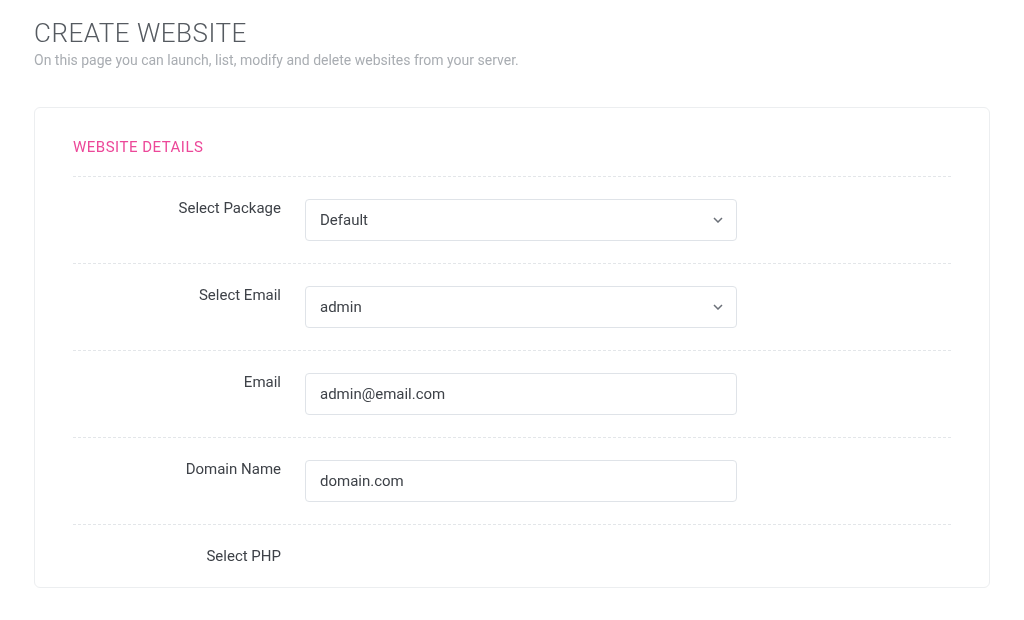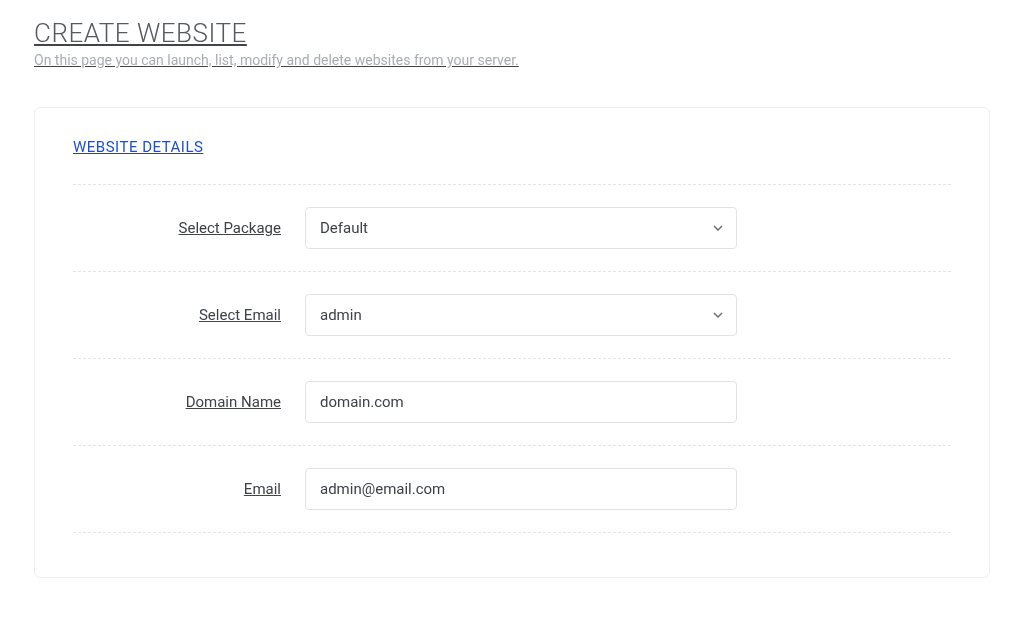--- a/index.html
+++ b/index.html
@@ -10,21 +10,20 @@
     body {
       font-family: -apple-system, BlinkMacSystemFont, "Segoe UI", Roboto, "Helvetica Neue", Arial, sans-serif;
       background: #ffffff;
       color: #444;
       width: 1024px;
       height: 620px;
       overflow: hidden;
     }
     .page {
       padding: 18px 34px 0 34px;
-      text-decoration: underline;
     }
     .page-title {
       font-size: 26px;
       font-weight: 300;
       letter-spacing: 0.5px;
       color: #555a60;
       margin-bottom: 4px;
     }
     .page-subtitle {
       font-size: 14px;
@@ -35,26 +34,25 @@
     .card {
       border: 1px solid #eceef0;
       border-radius: 6px;
       padding: 30px 38px 0 38px;
       background: #fff;
     }
     .panel-heading {
       font-size: 15px;
       font-weight: 400;
       letter-spacing: 0.5px;
-      color: #1d4ed8;
-      margin-bottom: 28px;
+      color: #ec4899;
+      margin-bottom: 20px;
     }
     .form-row {
       display: flex;
-      align-items: center;
       padding: 22px 0;
       border-top: 1px dashed #e3e6e9;
     }
     .form-row:first-of-type {
       border-top: 1px dashed #e3e6e9;
     }
     .form-label {
       width: 232px;
       text-align: right;
       font-size: 15px;
@@ -140,30 +138,31 @@
         </select>
         <span class="caret">
           <svg viewBox="0 0 10 6">
               <polyline points="1,1 5,5 9,1"></polyline>
             </svg>
         </span>
       </div>
     </div>
 
     <div class="form-row">
+      <label class="form-label">Email</label>
+      <div class="form-control-wrap">
+        <input type="text" class="form-control" value="admin@email.com" style="">
+      </div>
+    </div>
+
+    <div class="form-row">
       <label class="form-label">Domain Name</label>
       <div class="form-control-wrap">
         <input type="text" class="form-control" value="domain.com" style="">
       </div>
     </div>
 
     <div class="form-row">
-      <label class="form-label">Email</label>
-      <div class="form-control-wrap">
-        <input type="text" class="form-control" value="admin@email.com" style="">
-      </div>
-    </div>
-
-    <div class="form-row">
+      <label class="form-label">Select PHP</label>
     </div>
 
   </div>
 </div>
 
 </body></html>

